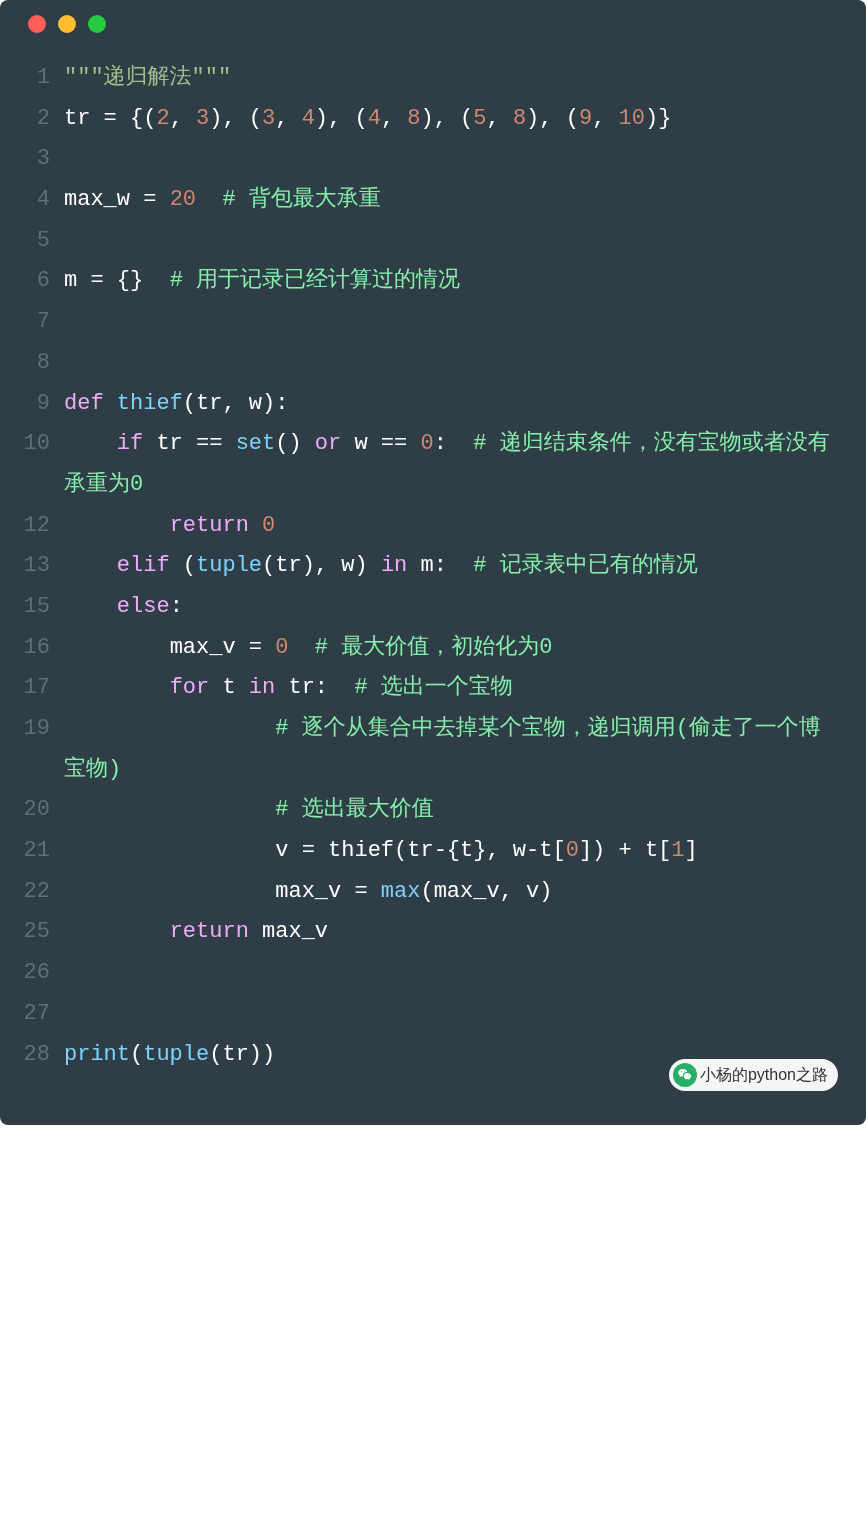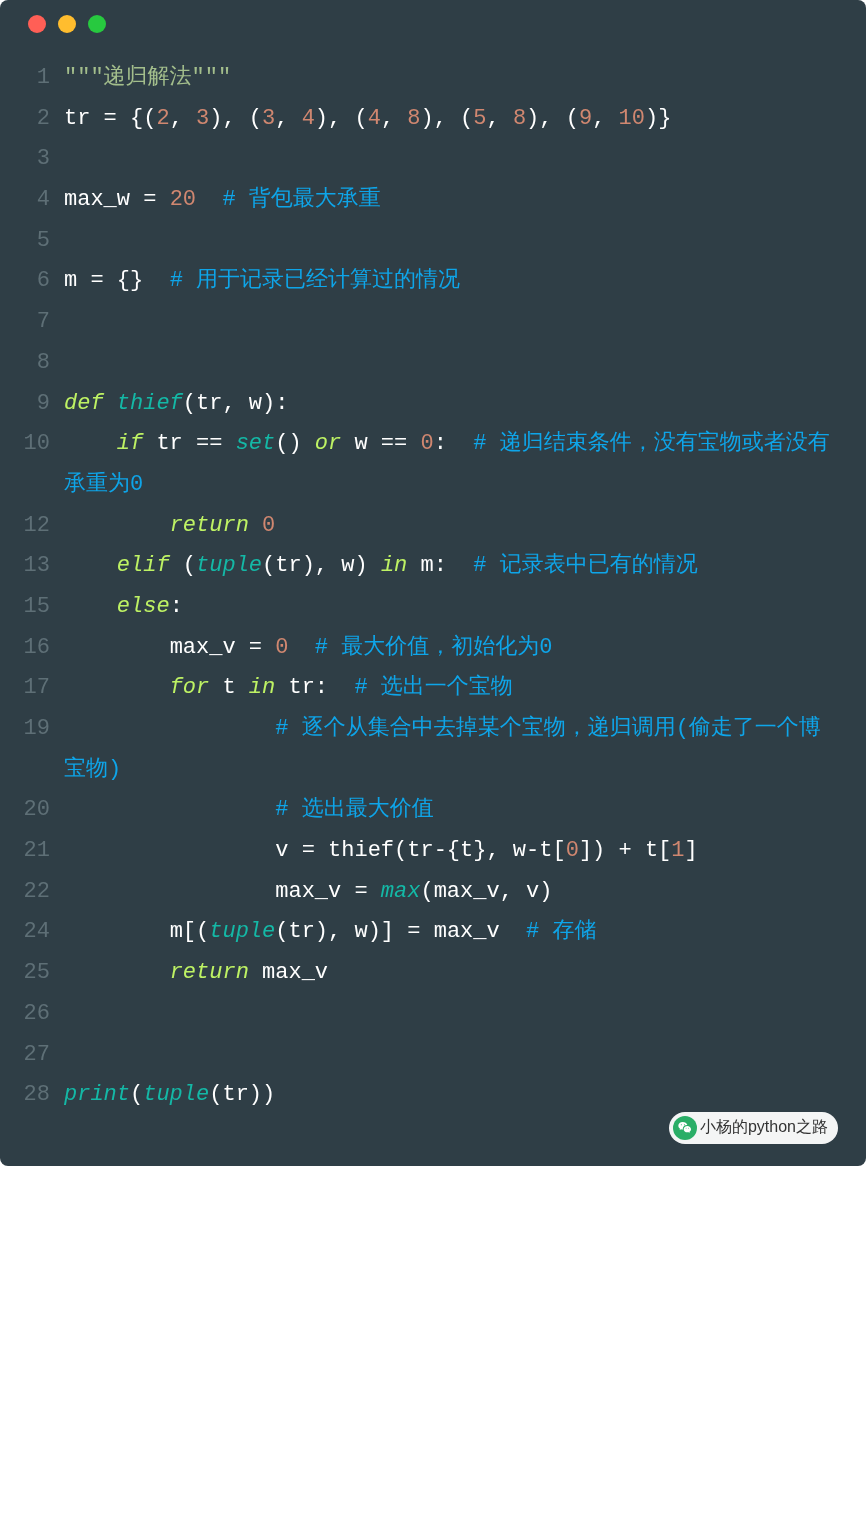--- a/index.html
+++ b/index.html
@@ -53,27 +53,27 @@
     box-sizing: border-box;
   }
   .content {
     flex: 1;
     white-space: pre-wrap;
     word-break: break-all;
   }
   .tok-white { color:#ffffff; }
   .tok-string { color:#a3be8c; }
   .tok-number { color:#d08770; }
-  .tok-keyword { color:#bef264;font-style:italic; }
-  .tok-func { color:#14b8a6;font-style:italic; }
-  .tok-comment { color:#0ea5e9; }
+  .tok-keyword { color:#f0abfc; }
+  .tok-func { color:#7dd3fc; }
+  .tok-comment { color:#86efac; }
   .watermark {
     position: absolute;
     right: 28px;
-    bottom: 22px;
+    bottom: 34px;
     display: flex;
     align-items: center;
     gap: 3px;
     color: #333;
     background: rgba(255,255,255,0.95);
     padding: 4px 10px 4px 4px;
     border-radius: 20px;
     font-family: -apple-system, sans-serif;
     font-size: 16px;
   }
@@ -166,24 +166,20 @@
         <div class="gutter">20</div>
         <div class="content"><span class="tok-white">                </span><span class="tok-comment"># 选出最大价值</span></div>
       </div>
       <div class="line">
         <div class="gutter">21</div>
         <div class="content"><span class="tok-white">                v = thief(tr-{t}, w-t[</span><span class="tok-number">0</span><span class="tok-white">]) + t[</span><span class="tok-number">1</span><span class="tok-white">]</span></div>
       </div>
       <div class="line">
         <div class="gutter">22</div>
         <div class="content"><span class="tok-white">                max_v = </span><span class="tok-func">max</span><span class="tok-white">(max_v, v)</span></div>
-      </div>
-      <div class="line">
-        <div class="gutter">24</div>
-        <div class="content"><span class="tok-white">        m[(</span><span class="tok-func">tuple</span><span class="tok-white">(tr), w)] = max_v  </span><span class="tok-comment"># 存储</span></div>
       </div>
       <div class="line">
         <div class="gutter">25</div>
         <div class="content"><span class="tok-white">        </span><span class="tok-keyword">return</span><span class="tok-white"> max_v</span></div>
       </div>
       <div class="line">
         <div class="gutter">26</div>
         <div class="content"><span class="tok-white"></span></div>
       </div>
       <div class="line">

